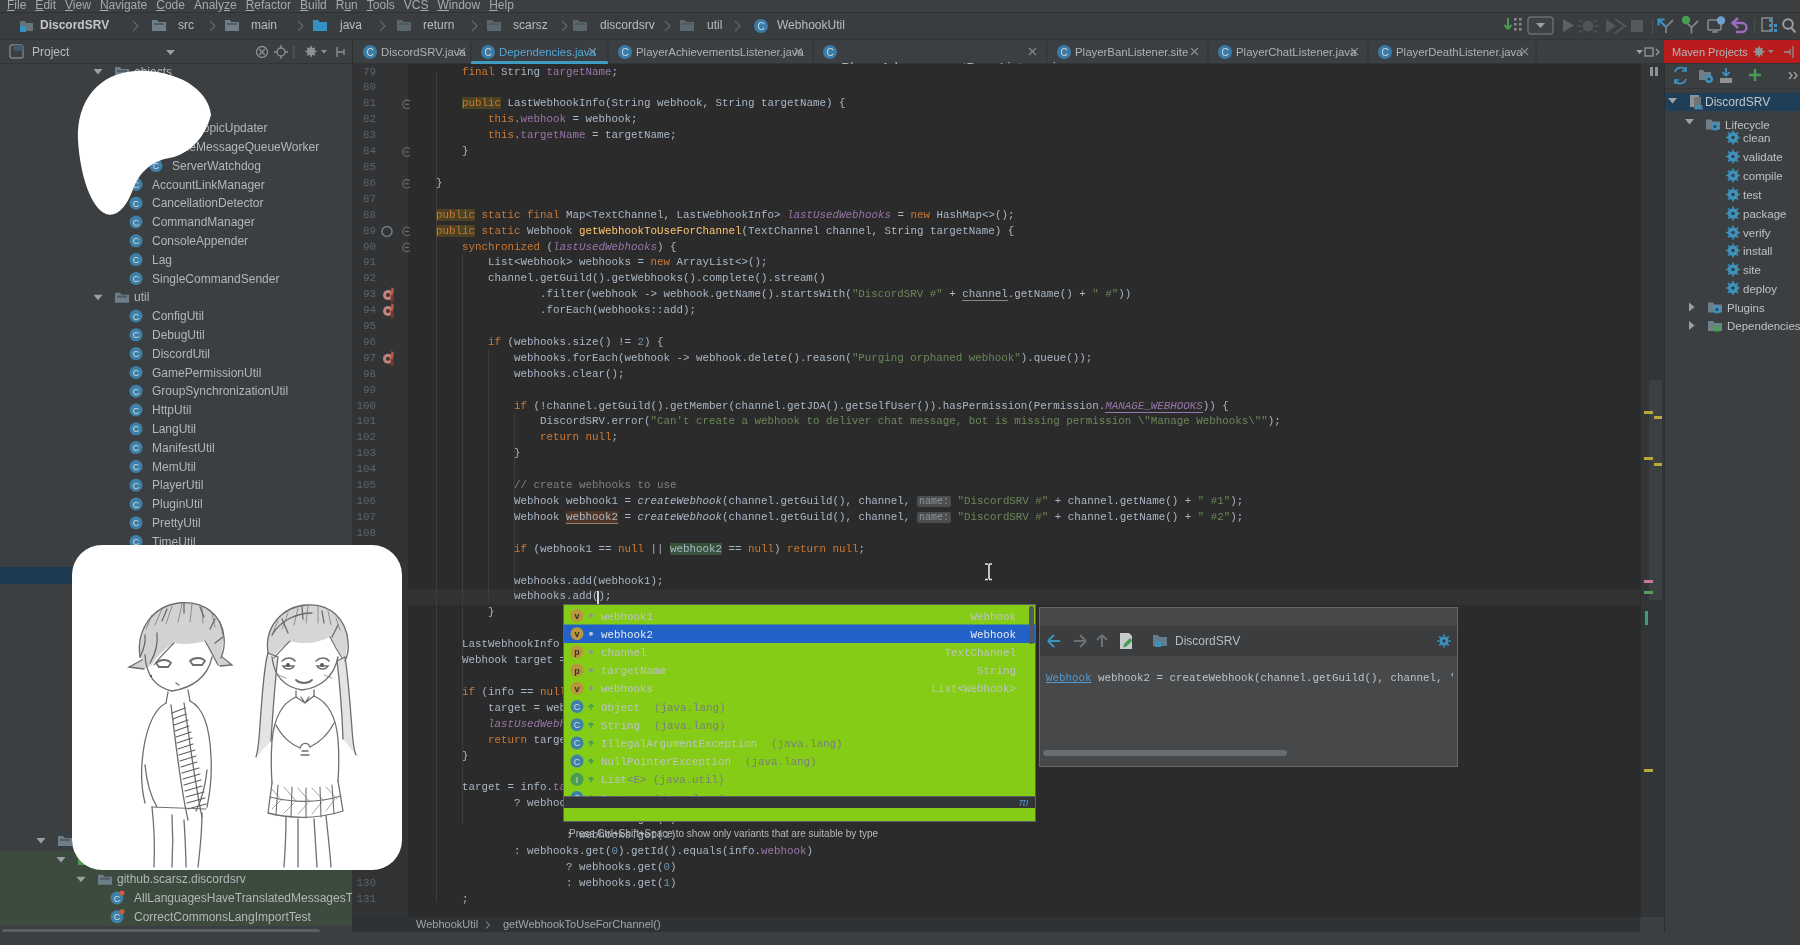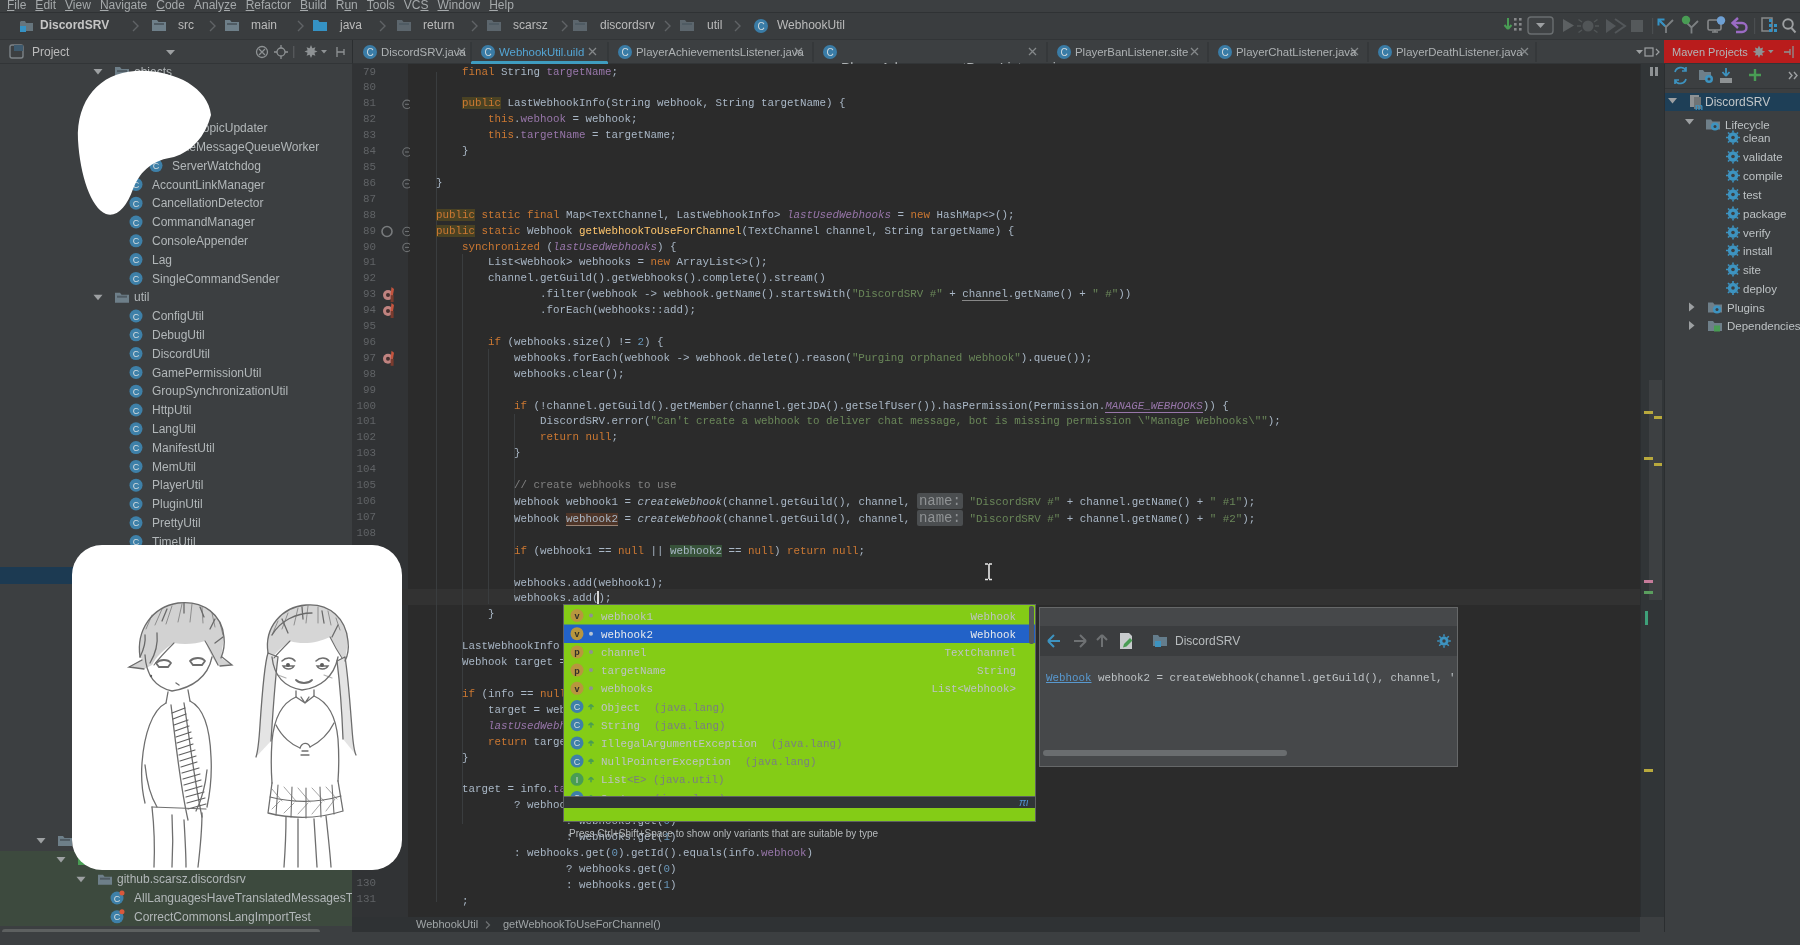--- a/index.html
+++ b/index.html
@@ -9,21 +9,21 @@
   #root { position:relative; width:1800px; height:945px; }
   
   .k { color:#cc7832; }
   .s { color:#6a8759; }
   .f { color:#9876aa; }
   .fi { color:#9876aa; font-style:italic; }
   .m { color:#ffc66d; }
   .n { color:#6897bb; }
   .c { color:#808080; }
   .hl { background:#4a4223; }
-  .ph { background:#4b4e50; color:#8f9294; border-radius:2px; font-size:14px; padding:0 2px; }
+  .ph { background:#4b4e50; color:#8f9294; border-radius:2px; font-size:10px; padding:0 2px; }
   pre { font-family:"Liberation Mono", monospace; }
 </style>
 </head>
 <body>
 <div id="root">
 
 <div class="abs" style="left:0;top:0;width:1800px;height:12px;background:#3c3f41;"></div>
 <div class="abs" id="menubar" style="left:7px;top:-2px;height:15px;color:#a5a9ab;font-size:12px;white-space:nowrap;"><span style="margin-right:9px"><u>F</u>ile</span><span style="margin-right:9px"><u>E</u>dit</span><span style="margin-right:9px"><u>V</u>iew</span><span style="margin-right:9px"><u>N</u>avigate</span><span style="margin-right:9px"><u>C</u>ode</span><span style="margin-right:9px">Analy<u>z</u>e</span><span style="margin-right:9px"><u>R</u>efactor</span><span style="margin-right:9px"><u>B</u>uild</span><span style="margin-right:9px">R<u>u</u>n</span><span style="margin-right:9px"><u>T</u>ools</span><span style="margin-right:9px">VC<u>S</u></span><span style="margin-right:9px"><u>W</u>indow</span><span><u>H</u>elp</span></div>
 
 <div class="abs" style="left:0;top:12px;width:1800px;height:28px;background:#3a3d3f;border-top:1px solid #2f3234;border-bottom:1px solid #323537;"></div>
@@ -198,21 +198,21 @@
           <path d="M998 8 l7 7 m0 -7 l-7 7"></path>
     <path d="M1168 8 l7 7 m0 -7 l-7 7"></path>
   </g>
   <g fill="#9da0a2">
     <path d="M1283 10 l3.5 4 3.5 -4 Z"></path>
     <rect x="1292" y="8" width="8" height="8" fill="none" stroke="#9da0a2" stroke-width="1.2"></rect>
     <path d="M1303 9 l3 3 -3 3" stroke="#9da0a2" fill="none" stroke-width="1.2"></path>
   </g>
 </svg>
 <span style="position:absolute;left:28px;top:6px;color:#aeb2b4;font-size:11.4px">DiscordSRV.java</span>
-<span style="position:absolute;left:146px;top:6px;color:#54a6d5;font-size:11.4px">WebhookUtil.uild</span>
+<span style="position:absolute;left:146px;top:6px;color:#54a6d5;font-size:11.4px">Dependencies.java</span>
 <span style="position:absolute;left:283px;top:6px;color:#aeb2b4;font-size:11.4px">PlayerAchievementsListener.java</span>
 <span style="position:absolute;left:488px;top:20px;color:#aeb2b4;font-size:14px">PlayerAdvancementDoneListener.java</span>
 <span style="position:absolute;left:722px;top:6px;color:#aeb2b4;font-size:11.4px">PlayerBanListener.site</span>
 <span style="position:absolute;left:883px;top:6px;color:#aeb2b4;font-size:11.4px">PlayerChatListener.java</span>
 <span style="position:absolute;left:1043px;top:6px;color:#aeb2b4;font-size:11.4px">PlayerDeathListener.java</span>
 </div>
 <div class="abs" id="maven-header" style="left:1664px;top:40px;width:136px;height:24px;background:#b91c1c;border-bottom:1px solid #323537;">
 <span style="position:absolute;left:8px;top:6px;color:#b2b6b8;font-size:11px">Maven Projects</span>
 <svg width="136" height="24" style="position:absolute;left:0;top:0">
   <g fill="#8e9294">

